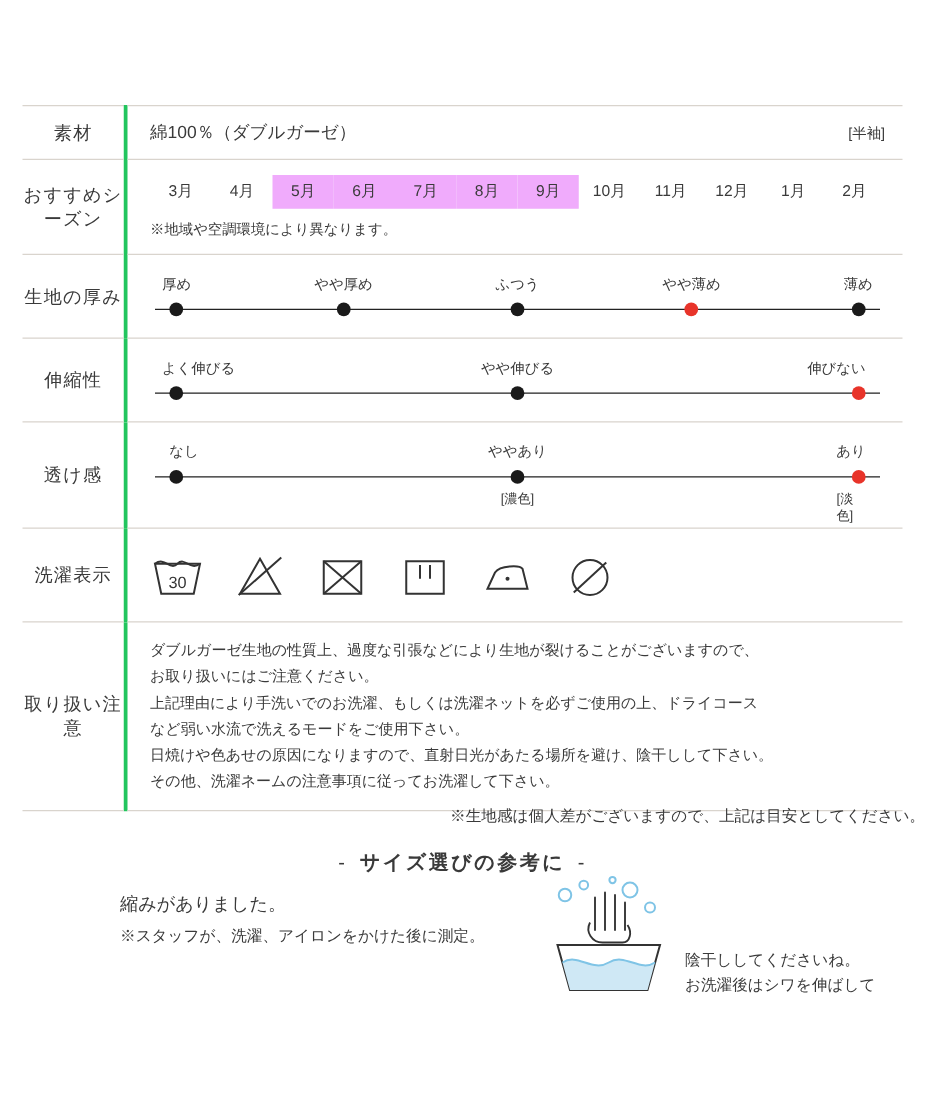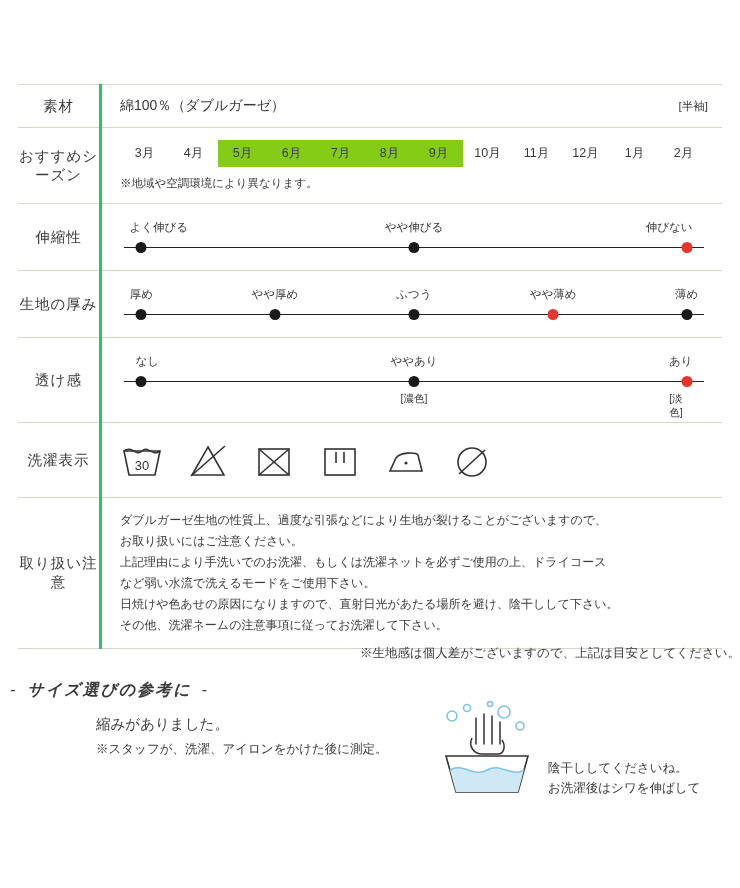--- a/index.html
+++ b/index.html
@@ -47,21 +47,21 @@
 
   
   .season-months { display: flex; align-items: stretch; }
   .month {
     width: 49px;
     text-align: center;
     font-size: 12.5px;
     padding: 5px 0;
     color: #3a3a3a;
   }
-  .month.hl { background: #84cc16; }
+  .month.hl { background: #f0abfc; }
   .season-note { font-size: 11.5px; margin-top: 9px; color: #3a3a3a; }
 
   
   .scale { position: relative; padding: 4px 4px 2px 4px; }
   .scale-labels { position: relative; height: 18px; }
   .scale-labels span {
     position: absolute;
     font-size: 11.5px;
     white-space: nowrap;
     transform: translateX(-50%);
@@ -108,26 +108,25 @@
     top: 645px;
     text-align: right;
     font-size: 12.5px;
     color: #3a3a3a;
   }
 
   .size-guide-title {
     position: absolute;
     left: 0; right: 0;
     top: 680px;
-    text-align: left;
+    text-align: center;
     font-size: 16px;
     font-weight: bold;
     color: #3a3a3a;
     letter-spacing: 2px;
-    font-style: italic;
   }
   .size-guide-title .dash { font-weight: normal; padding: 0 10px; }
 
   .size-guide-body {
     position: absolute;
     left: 96px;
     top: 712px;
     width: 300px;
     font-size: 14.5px;
     line-height: 1.75;
@@ -184,56 +183,56 @@
             <div class="month">11月</div>
             <div class="month">12月</div>
             <div class="month">1月</div>
             <div class="month">2月</div>
           </div>
           <div class="season-note">※地域や空調環境により異なります。</div>
         </td>
       </tr>
 
       <tr>
-        <td class="label">伸縮性</td>
-        <td class="value">
-          <div class="scale">
-            <div class="scale-labels">
-              <span style="left:6%">よく伸びる</span>
-              <span style="left:50%">やや伸びる</span>
-              <span style="left:94%">伸びない</span>
-            </div>
-            <div class="scale-track">
-              <div class="scale-line"></div>
-              <div class="dot" style="left:3%"></div>
-              <div class="dot" style="left:50%"></div>
-              <div class="dot on" style="left:97%"></div>
-            </div>
-          </div>
-        </td>
-      </tr>
-
-      <tr>
         <td class="label">生地の厚み</td>
         <td class="value">
           <div class="scale">
             <div class="scale-labels">
               <span style="left:3%">厚め</span>
               <span style="left:26%">やや厚め</span>
               <span style="left:50%">ふつう</span>
               <span style="left:74%">やや薄め</span>
               <span style="left:97%">薄め</span>
             </div>
             <div class="scale-track">
               <div class="scale-line"></div>
               <div class="dot" style="left:3%"></div>
               <div class="dot" style="left:26%"></div>
               <div class="dot" style="left:50%"></div>
               <div class="dot on" style="left:74%"></div>
               <div class="dot" style="left:97%"></div>
+            </div>
+          </div>
+        </td>
+      </tr>
+
+      <tr>
+        <td class="label">伸縮性</td>
+        <td class="value">
+          <div class="scale">
+            <div class="scale-labels">
+              <span style="left:6%">よく伸びる</span>
+              <span style="left:50%">やや伸びる</span>
+              <span style="left:94%">伸びない</span>
+            </div>
+            <div class="scale-track">
+              <div class="scale-line"></div>
+              <div class="dot" style="left:3%"></div>
+              <div class="dot" style="left:50%"></div>
+              <div class="dot on" style="left:97%"></div>
             </div>
           </div>
         </td>
       </tr>
 
       <tr>
         <td class="label">透け感</td>
         <td class="value">
           <div class="scale">
             <div class="scale-labels">

